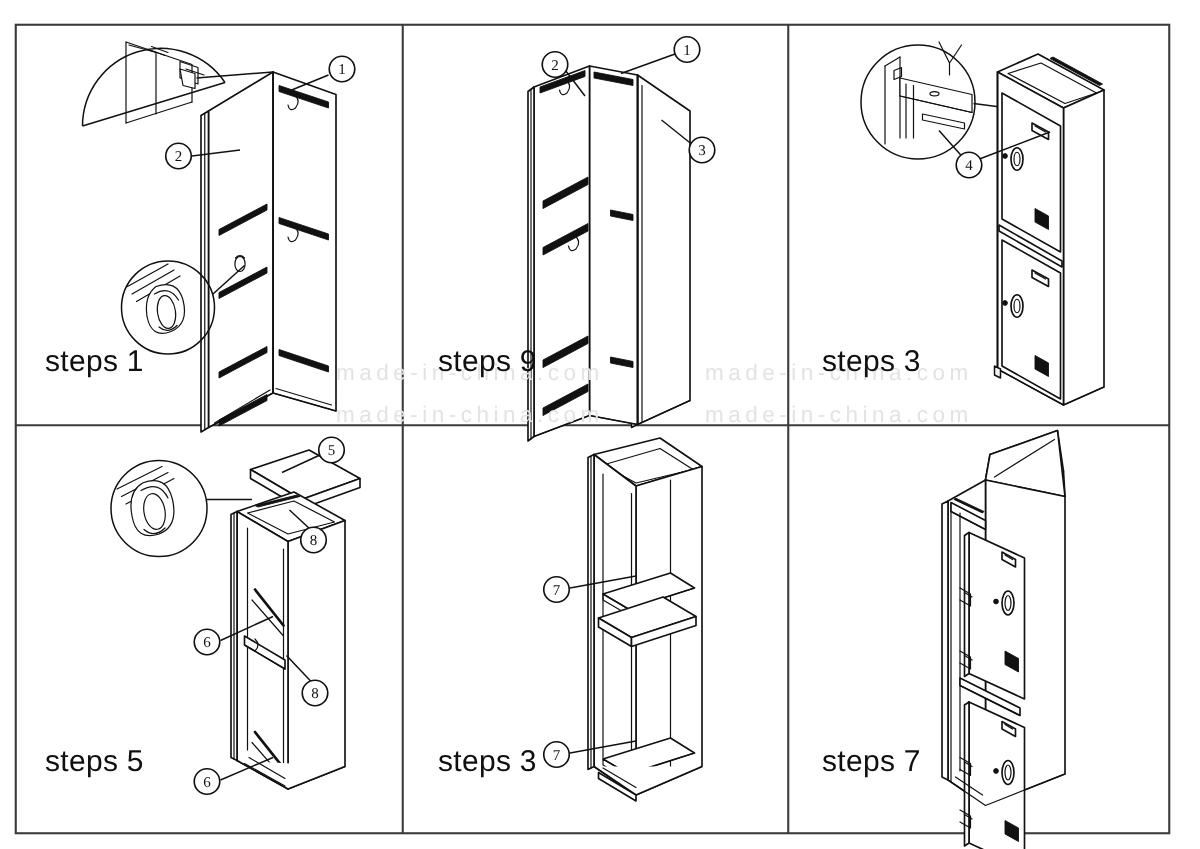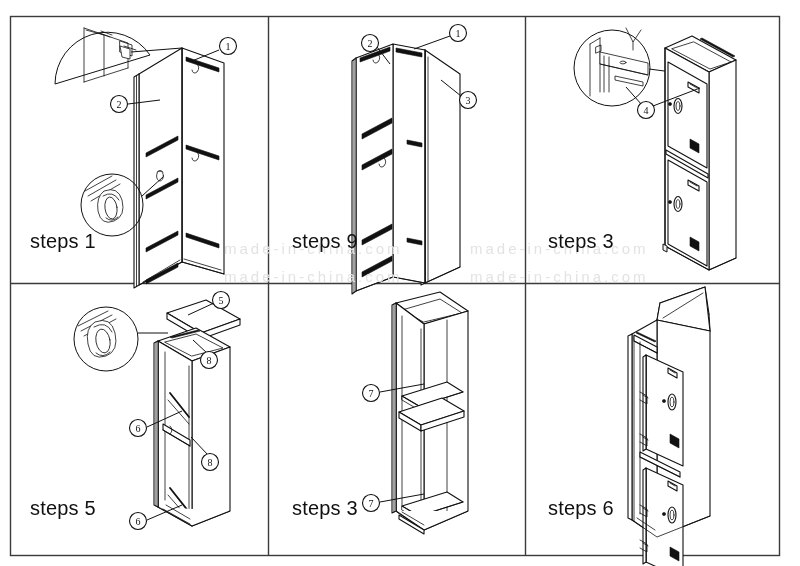--- a/index.html
+++ b/index.html
@@ -444,15 +444,15 @@
   <div class="wm" style="left:224px; top:240px;">made-in-china.com</div>
   <div class="wm" style="left:470px; top:240px;">made-in-china.com</div>
   <div class="wm" style="left:224px; top:268px;">made-in-china.com</div>
   <div class="wm" style="left:470px; top:268px;">made-in-china.com</div>
 
   <div class="panel-label" style="left:30px; top:230px;">steps 1</div>
   <div class="panel-label" style="left:292px; top:230px;">steps 9</div>
   <div class="panel-label" style="left:548px; top:230px;">steps 3</div>
   <div class="panel-label" style="left:30px; top:497px;">steps 5</div>
   <div class="panel-label" style="left:292px; top:497px;">steps 3</div>
-  <div class="panel-label" style="left:548px; top:497px;">steps 6</div>
+  <div class="panel-label" style="left:548px; top:497px;">steps 7</div>
 
 </div>
 
 </body></html>

